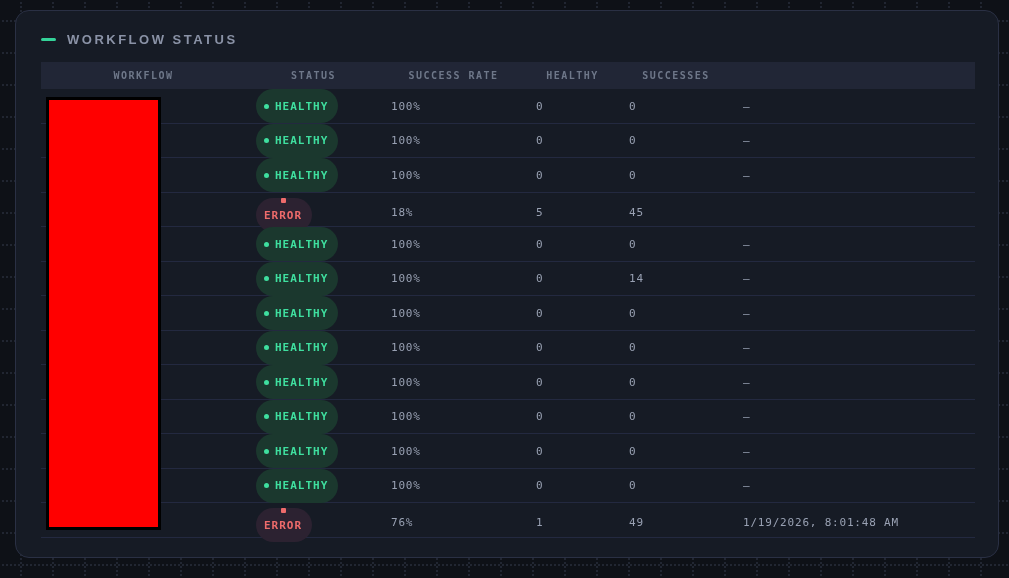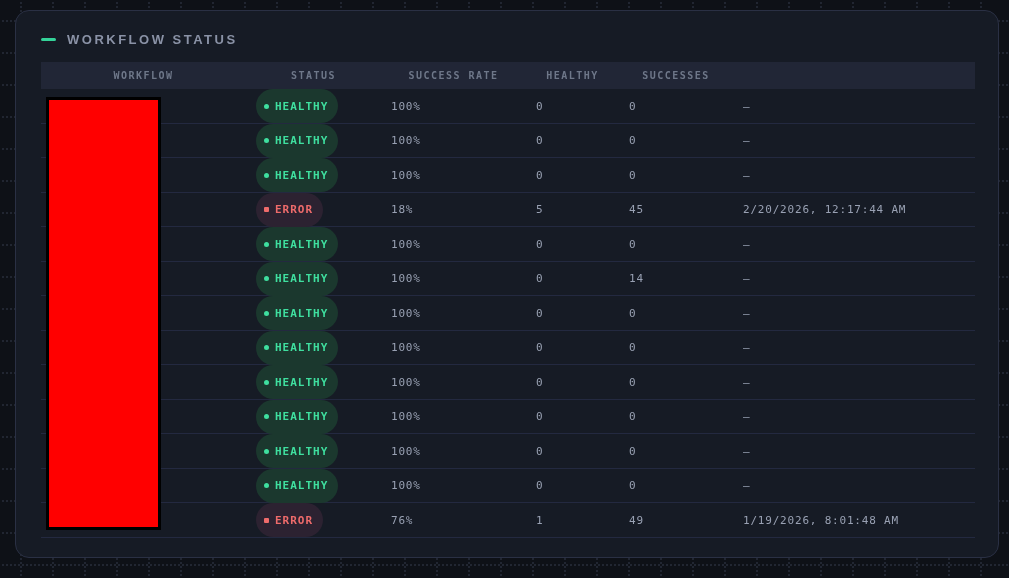--- a/index.html
+++ b/index.html
@@ -81,21 +81,21 @@
     height: 34px;
     padding: 0 10px 0 8px;
     border-radius: 999px;
     font-size: 11px;
     font-weight: bold;
     letter-spacing: 1px;
   }
   .badge .dot { width: 5px; height: 5px; flex: 0 0 auto; }
   .badge.healthy { background: #1b382e; color: #3fdf9f; }
   .badge.healthy .dot { background: #3fdf9f; border-radius: 50%; }
-  .badge.error { background: #2c2231; color: #ee6b6b; }
+  .badge.error { background: #2c2231; color: #ee6b6b; flex-direction: column; }
   .badge.error .dot { background: #ee6b6b; border-radius: 1px; }
   .redaction {
     position: absolute;
     left: 46px; top: 97px;
     width: 115px; height: 433px;
     background: #ff0000;
     border: 3px solid #000000;
   }
 </style>
 </head>
@@ -150,21 +150,20 @@
         </div>
         <div class="row">
           <div class="cell"></div>
           <div class="cell"><span class="badge error">
               <span class="dot"></span>
               <span>ERROR</span>
             </span></div>
           <div class="cell">18%</div>
           <div class="cell">5</div>
           <div class="cell">45</div>
-          <div class="cell">2/20/2026, 12:17:44 AM</div>
         </div>
         <div class="row">
           <div class="cell"></div>
           <div class="cell"><span class="badge healthy">
               <span class="dot"></span>
               <span>HEALTHY</span>
             </span></div>
           <div class="cell">100%</div>
           <div class="cell">0</div>
           <div class="cell">0</div>

